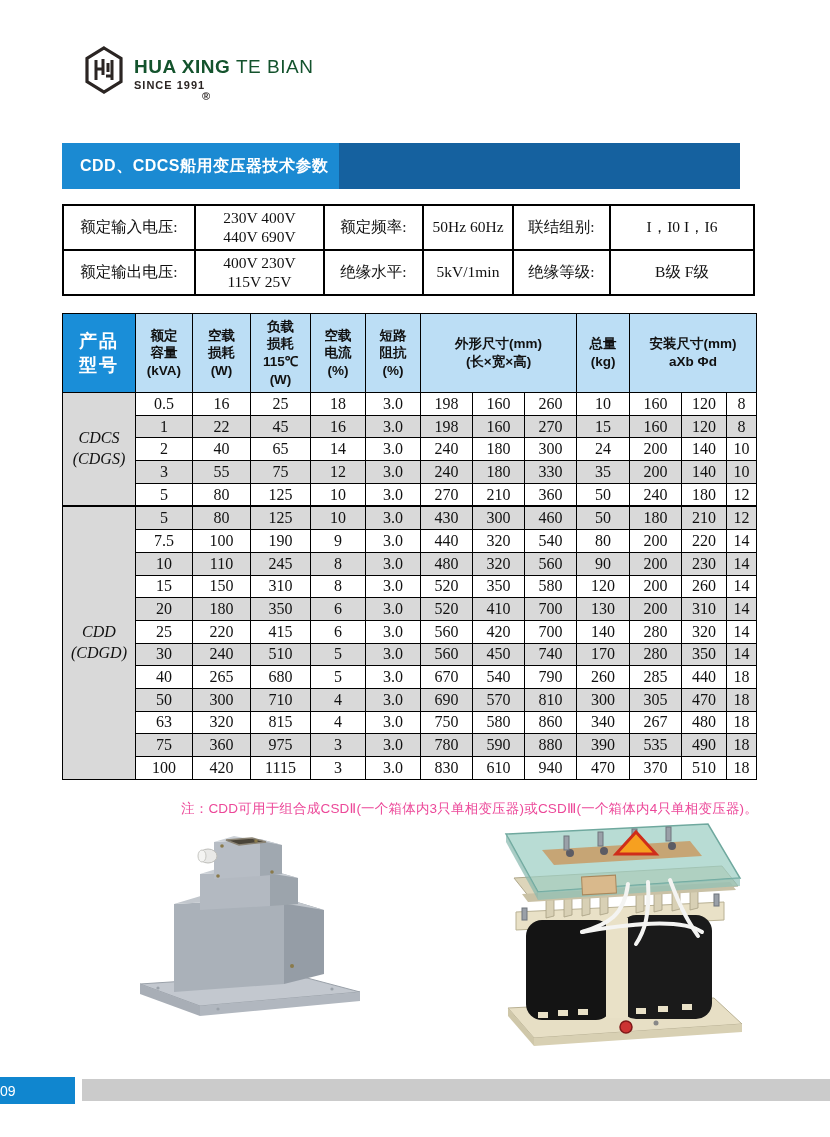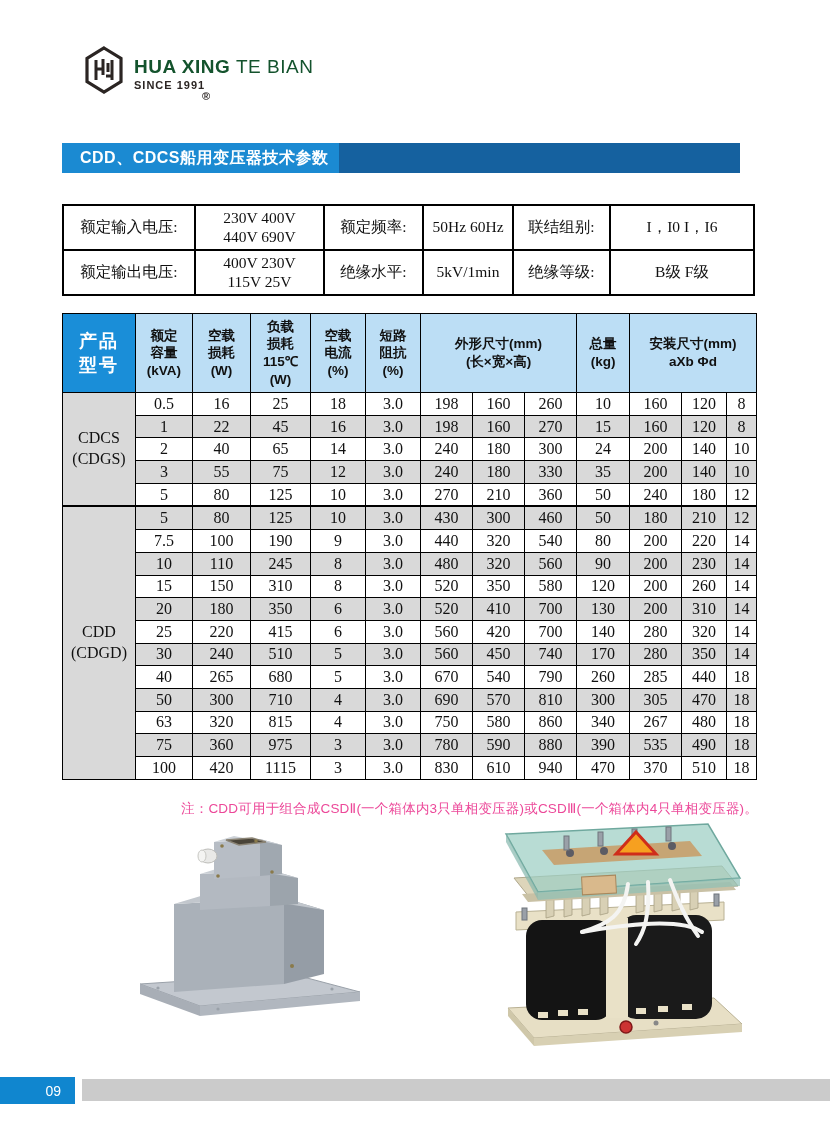--- a/index.html
+++ b/index.html
@@ -11,55 +11,55 @@
   .logo-mark{position:relative;width:40px;height:48px;}
   .logo-reg{position:absolute;left:118px;top:44px;font-size:11px;font-weight:bold;color:#2b2523;}
   .logo-text{margin-left:10px;padding-top:10px;}
   .logo-line1{font-size:19px;letter-spacing:.5px;color:#14532d;white-space:nowrap;}
   .logo-line1 .b{font-weight:bold;}
   .logo-line2{font-size:11px;font-weight:bold;letter-spacing:1px;color:#2b2523;margin-top:1px;}
   .logo{left:84px;top:46px;}
   .logo-mark svg{display:block;}
 
   
-  .titlebar{position:absolute;left:62px;top:143px;width:678px;height:30px;display:flex;}
+  .titlebar{position:absolute;left:62px;top:143px;width:678px;height:46px;display:flex;}
   .titlebar .light{width:277px;height:100%;display:flex;align-items:center;padding-left:18px;
                    box-sizing:border-box;color:#fff;font-weight:bold;font-size:16px;letter-spacing:.5px;}
   .titlebar .dark{flex:1;height:100%;}
 
   
   table{border-collapse:collapse;}
   .spec-table{position:absolute;left:62px;top:204px;width:691px;height:88px;table-layout:fixed;
               font-family:"Liberation Serif","DejaVu Serif",serif;font-size:15.5px;border-radius:6px;}
   .spec-table td{border:2px solid #000;text-align:center;vertical-align:middle;padding:2px 2px;}
   .preline{white-space:pre-line;line-height:1.25;}
 
   
   .main-table{position:absolute;left:62px;top:313px;width:691px;table-layout:fixed;
               font-family:"Liberation Serif","DejaVu Serif",serif;font-size:16px;}
   .main-table td,.main-table th{border:1.5px solid #000;text-align:center;vertical-align:middle;padding:0;}
   .main-table thead th{height:78px;background:#bcdef5;font-family:"Liberation Sans",sans-serif;
                        font-size:13.5px;font-weight:bold;line-height:1.3;}
   .main-table thead th.product{background:#1a8ed8;color:#fff;font-size:18px;line-height:1.35;letter-spacing:2px;text-align:center;}
   .main-table tbody td{height:21.7px;}
   .main-table tr.stripe td{background:#d9d9d9;}
-  .main-table td.model-cell{background:#d9d9d9;line-height:1.3;}
+  .main-table td.model-cell{background:#d9d9d9;line-height:1.3;font-style:italic;}
   .main-table tr.sec2 td{border-top:2.5px solid #000;}
 
   
   .note{position:absolute;left:62px;top:800px;width:696px;text-align:right;
         font-size:13.5px;color:#ec4899;letter-spacing:.2px;}
 
   
   .photo-left{position:absolute;left:122px;top:826px;}
   .photo-right{position:absolute;left:486px;top:820px;}
 
   
   .footer-page{position:absolute;left:0;top:1077px;width:75px;height:27px;
-               display:flex;align-items:center;justify-content:flex-end;padding-right:14px;
+               display:flex;align-items:center;padding-right:14px;
                box-sizing:border-box;color:#fff;font-size:14px;}
   .footer-bar{position:absolute;left:82px;top:1079px;width:748px;height:22px;}
 </style>
 </head>
 <body>
 
 <div class="page">
 
   <div class="logo">
     <div class="logo-mark">

